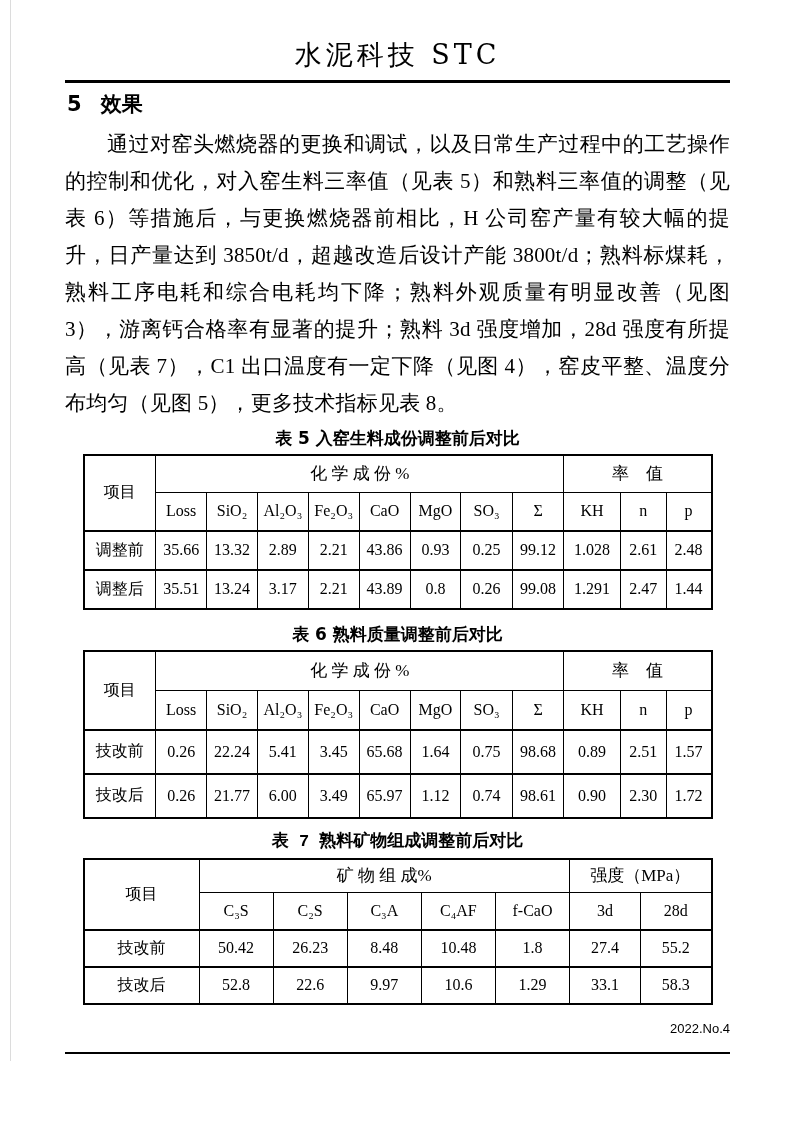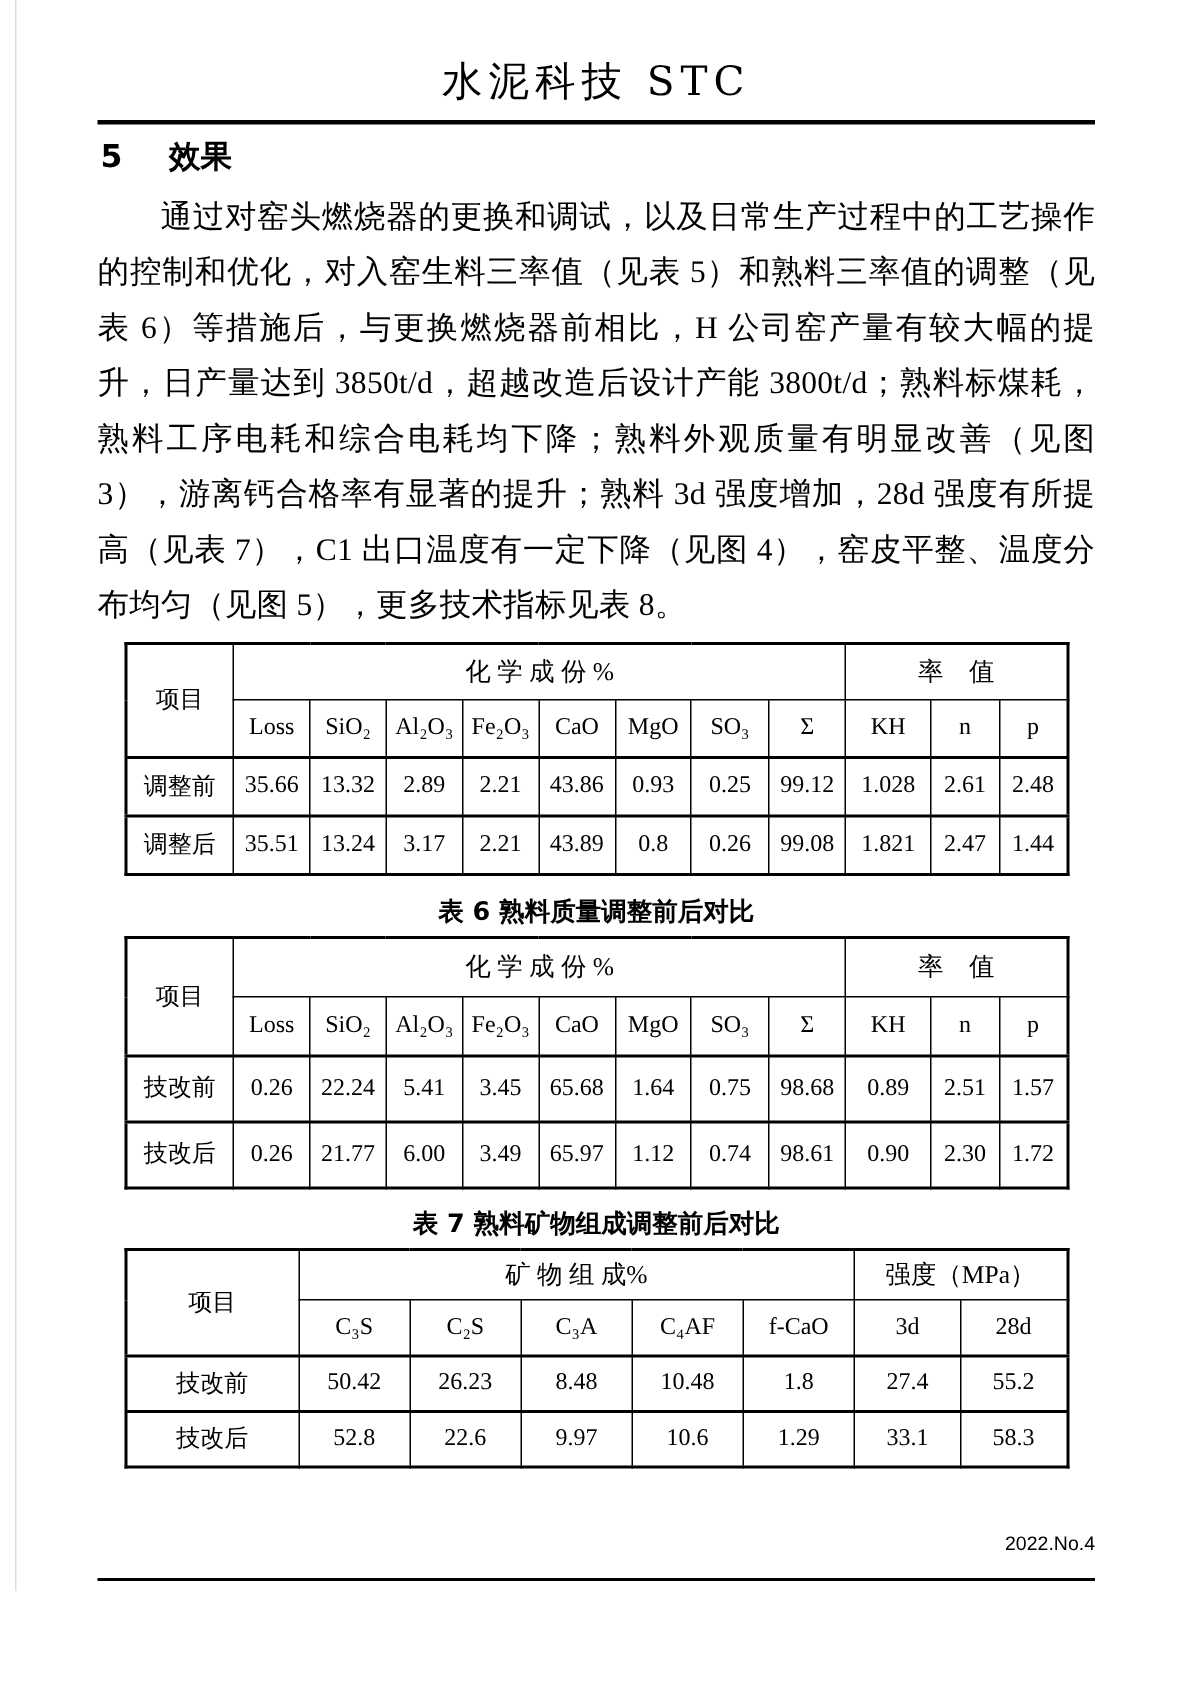--- a/index.html
+++ b/index.html
@@ -12,32 +12,32 @@
   .journal-title{
     margin-top:40px;text-align:center;font-size:27px;line-height:1.1;
     letter-spacing:4px;font-family:"DejaVu Serif","Liberation Serif",serif;
   }
   .header-rule{margin-top:10px;border-top:3px solid #000;height:0;}
   .section-heading{
     margin-top:8px;font-family:"DejaVu Sans","Liberation Sans",sans-serif;
     font-weight:bold;font-size:21px;line-height:27px;display:flex;
   }
   .section-heading .num{margin-left:2px;}
-  .section-heading .ttl{margin-left:31px;}
+  .section-heading .ttl{margin-left:19px;}
   .body-para{
     margin-top:8px;font-size:21px;line-height:37px;text-align:justify;
     text-indent:42px;letter-spacing:0.2px;
   }
   .tbl-caption{
     text-align:center;font-family:"DejaVu Sans","Liberation Sans",sans-serif;
     font-weight:bold;font-size:17px;line-height:20px;
   }
   .cap5{margin-top:6px;}
   .cap6{margin-top:14px;}
-  .cap7{margin-top:13px;}
+  .cap7{margin-top:13px;font-family:Liberation Mono, monospace;}
   table.doc-table{
     width:630px;margin:6px auto 0;border-collapse:collapse;border:2px solid #000;
     table-layout:fixed;font-size:16px;
   }
   table.doc-table th,table.doc-table td{
     border:1px solid #000;text-align:center;vertical-align:middle;
     font-weight:normal;padding:0;overflow:hidden;white-space:nowrap;
   }
   table.doc-table thead{border-bottom:2px solid #000;}
   table.doc-table tbody tr{border-top:2px solid #000;}
@@ -68,20 +68,21 @@
     <div class="journal-title">水泥科技 STC</div>
     <div class="header-rule"></div>
 
     <div class="section-heading">
       <span class="num">5</span>
       <span class="ttl">效果</span>
     </div>
 
     <div class="body-para">通过对窑头燃烧器的更换和调试，以及日常生产过程中的工艺操作的控制和优化，对入窑生料三率值（见表 5）和熟料三率值的调整（见表 6）等措施后，与更换燃烧器前相比，H 公司窑产量有较大幅的提升，日产量达到 3850t/d，超越改造后设计产能 3800t/d；熟料标煤耗，熟料工序电耗和综合电耗均下降；熟料外观质量有明显改善（见图 3），游离钙合格率有显著的提升；熟料 3d 强度增加，28d 强度有所提高（见表 7），C1 出口温度有一定下降（见图 4），窑皮平整、温度分布均匀（见图 5），更多技术指标见表 8。</div>
 
+    <div class="tbl-caption cap5">表 5 入窑生料成份调整前后对比</div>
     <table class="doc-table t5">
         <colgroup>
           <col style="width:11.5%">
           <col style="width:8.1%">
           <col style="width:8.1%">
           <col style="width:8.1%">
           <col style="width:8.1%">
           <col style="width:8.1%">
           <col style="width:8.1%">
           <col style="width:8.2%">
@@ -128,21 +129,21 @@
           <tr>
             <td>调整后</td>
             <td>35.51</td>
             <td>13.24</td>
             <td>3.17</td>
             <td>2.21</td>
             <td>43.89</td>
             <td>0.8</td>
             <td>0.26</td>
             <td>99.08</td>
-            <td>1.821</td>
+            <td>1.291</td>
             <td>2.47</td>
             <td>1.44</td>
           </tr>
         </tbody>
       </table>
 
     <div class="tbl-caption cap6">表 6 熟料质量调整前后对比</div>
     <table class="doc-table t6">
         <colgroup>
           <col style="width:11.5%">

